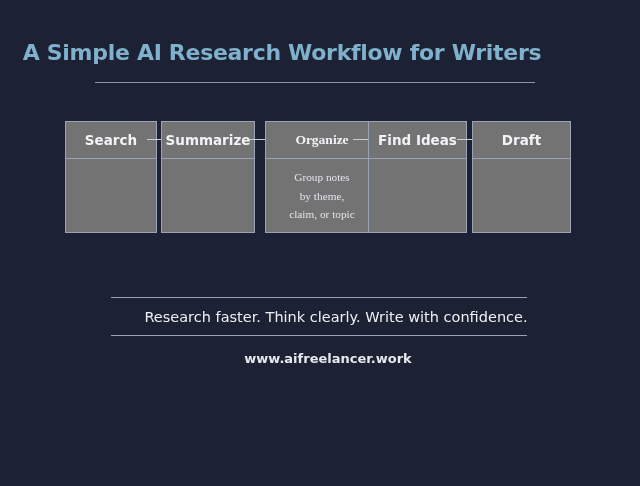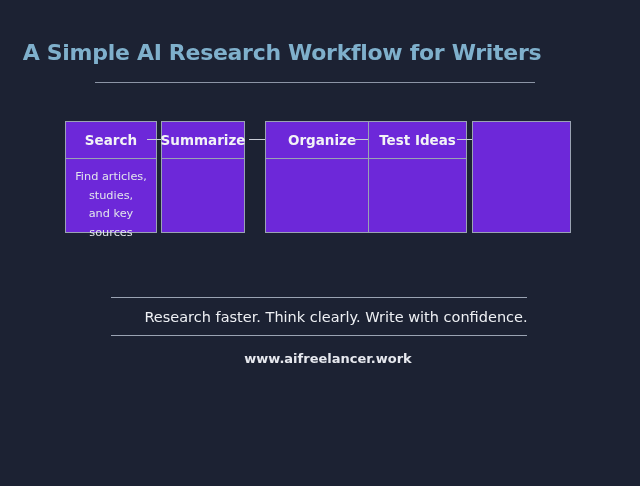--- a/index.html
+++ b/index.html
@@ -15,21 +15,21 @@
     text-align: center; font-size: 22px; font-weight: bold;
     color: #7fb0cc; letter-spacing: -0.3px;
   }
   .title-rule {
     position: absolute; left: 95px; width: 440px; top: 82px;
     height: 1px; background: #8c95a6;
   }
   .box {
     position: absolute; top: 121px; height: 112px;
     border: 1px solid #9aa3b3; box-sizing: border-box;
-    background: #6d28d9;
+    background: #737373;
   }
   .box .head {
     height: 36px; border-bottom: 1px solid #9aa3b3;
     display: flex; align-items: center; justify-content: center;
     font-weight: bold; font-size: 13.5px; color: #f2f3f6;
   }
   .box .body {
     text-align: center; font-size: 11.3px; line-height: 18.5px;
     color: #e2e5ec; padding-top: 9px; white-space: pre-line;
   }
@@ -57,40 +57,41 @@
   }
 </style>
 </head>
 <body>
 
 <div class="title">A Simple AI Research Workflow for Writers</div>
 <div class="title-rule"></div>
 
 <div class="box" style="left:65px;width:92px;">
   <div class="head">Search</div>
-  <div class="body">Find articles,
-studies,
-and key sources</div>
 </div>
 <div class="arrow" style="left:147px;width:21px;"></div>
 
-<div class="box" style="left:161px;width:84px;">
+<div class="box" style="left:161px;width:94px;">
   <div class="head">Summarize</div>
 </div>
 <div class="arrow" style="left:249px;width:23px;"></div>
 
-<div class="box" style="left:265px;width:114px;">
+<div class="box" style="left:265px;width:114px;font-family:Liberation Serif, serif;">
   <div class="head">Organize</div>
+  <div class="body">Group notes
+by theme,
+claim, or topic</div>
 </div>
 <div class="arrow" style="left:353px;width:22px;"></div>
 
 <div class="box" style="left:368px;width:99px;">
-  <div class="head">Test Ideas</div>
+  <div class="head">Find Ideas</div>
 </div>
 <div class="arrow" style="left:457px;width:22px;"></div>
 
 <div class="box" style="left:472px;width:99px;">
+  <div class="head">Draft</div>
 </div>
 
 <div class="rule" style="top:297px;"></div>
 <div class="tagline">Research faster. Think clearly. Write with confidence.</div>
 <div class="rule" style="top:335px;"></div>
 <div class="website">www.aifreelancer.work</div>
 
 </body></html>

